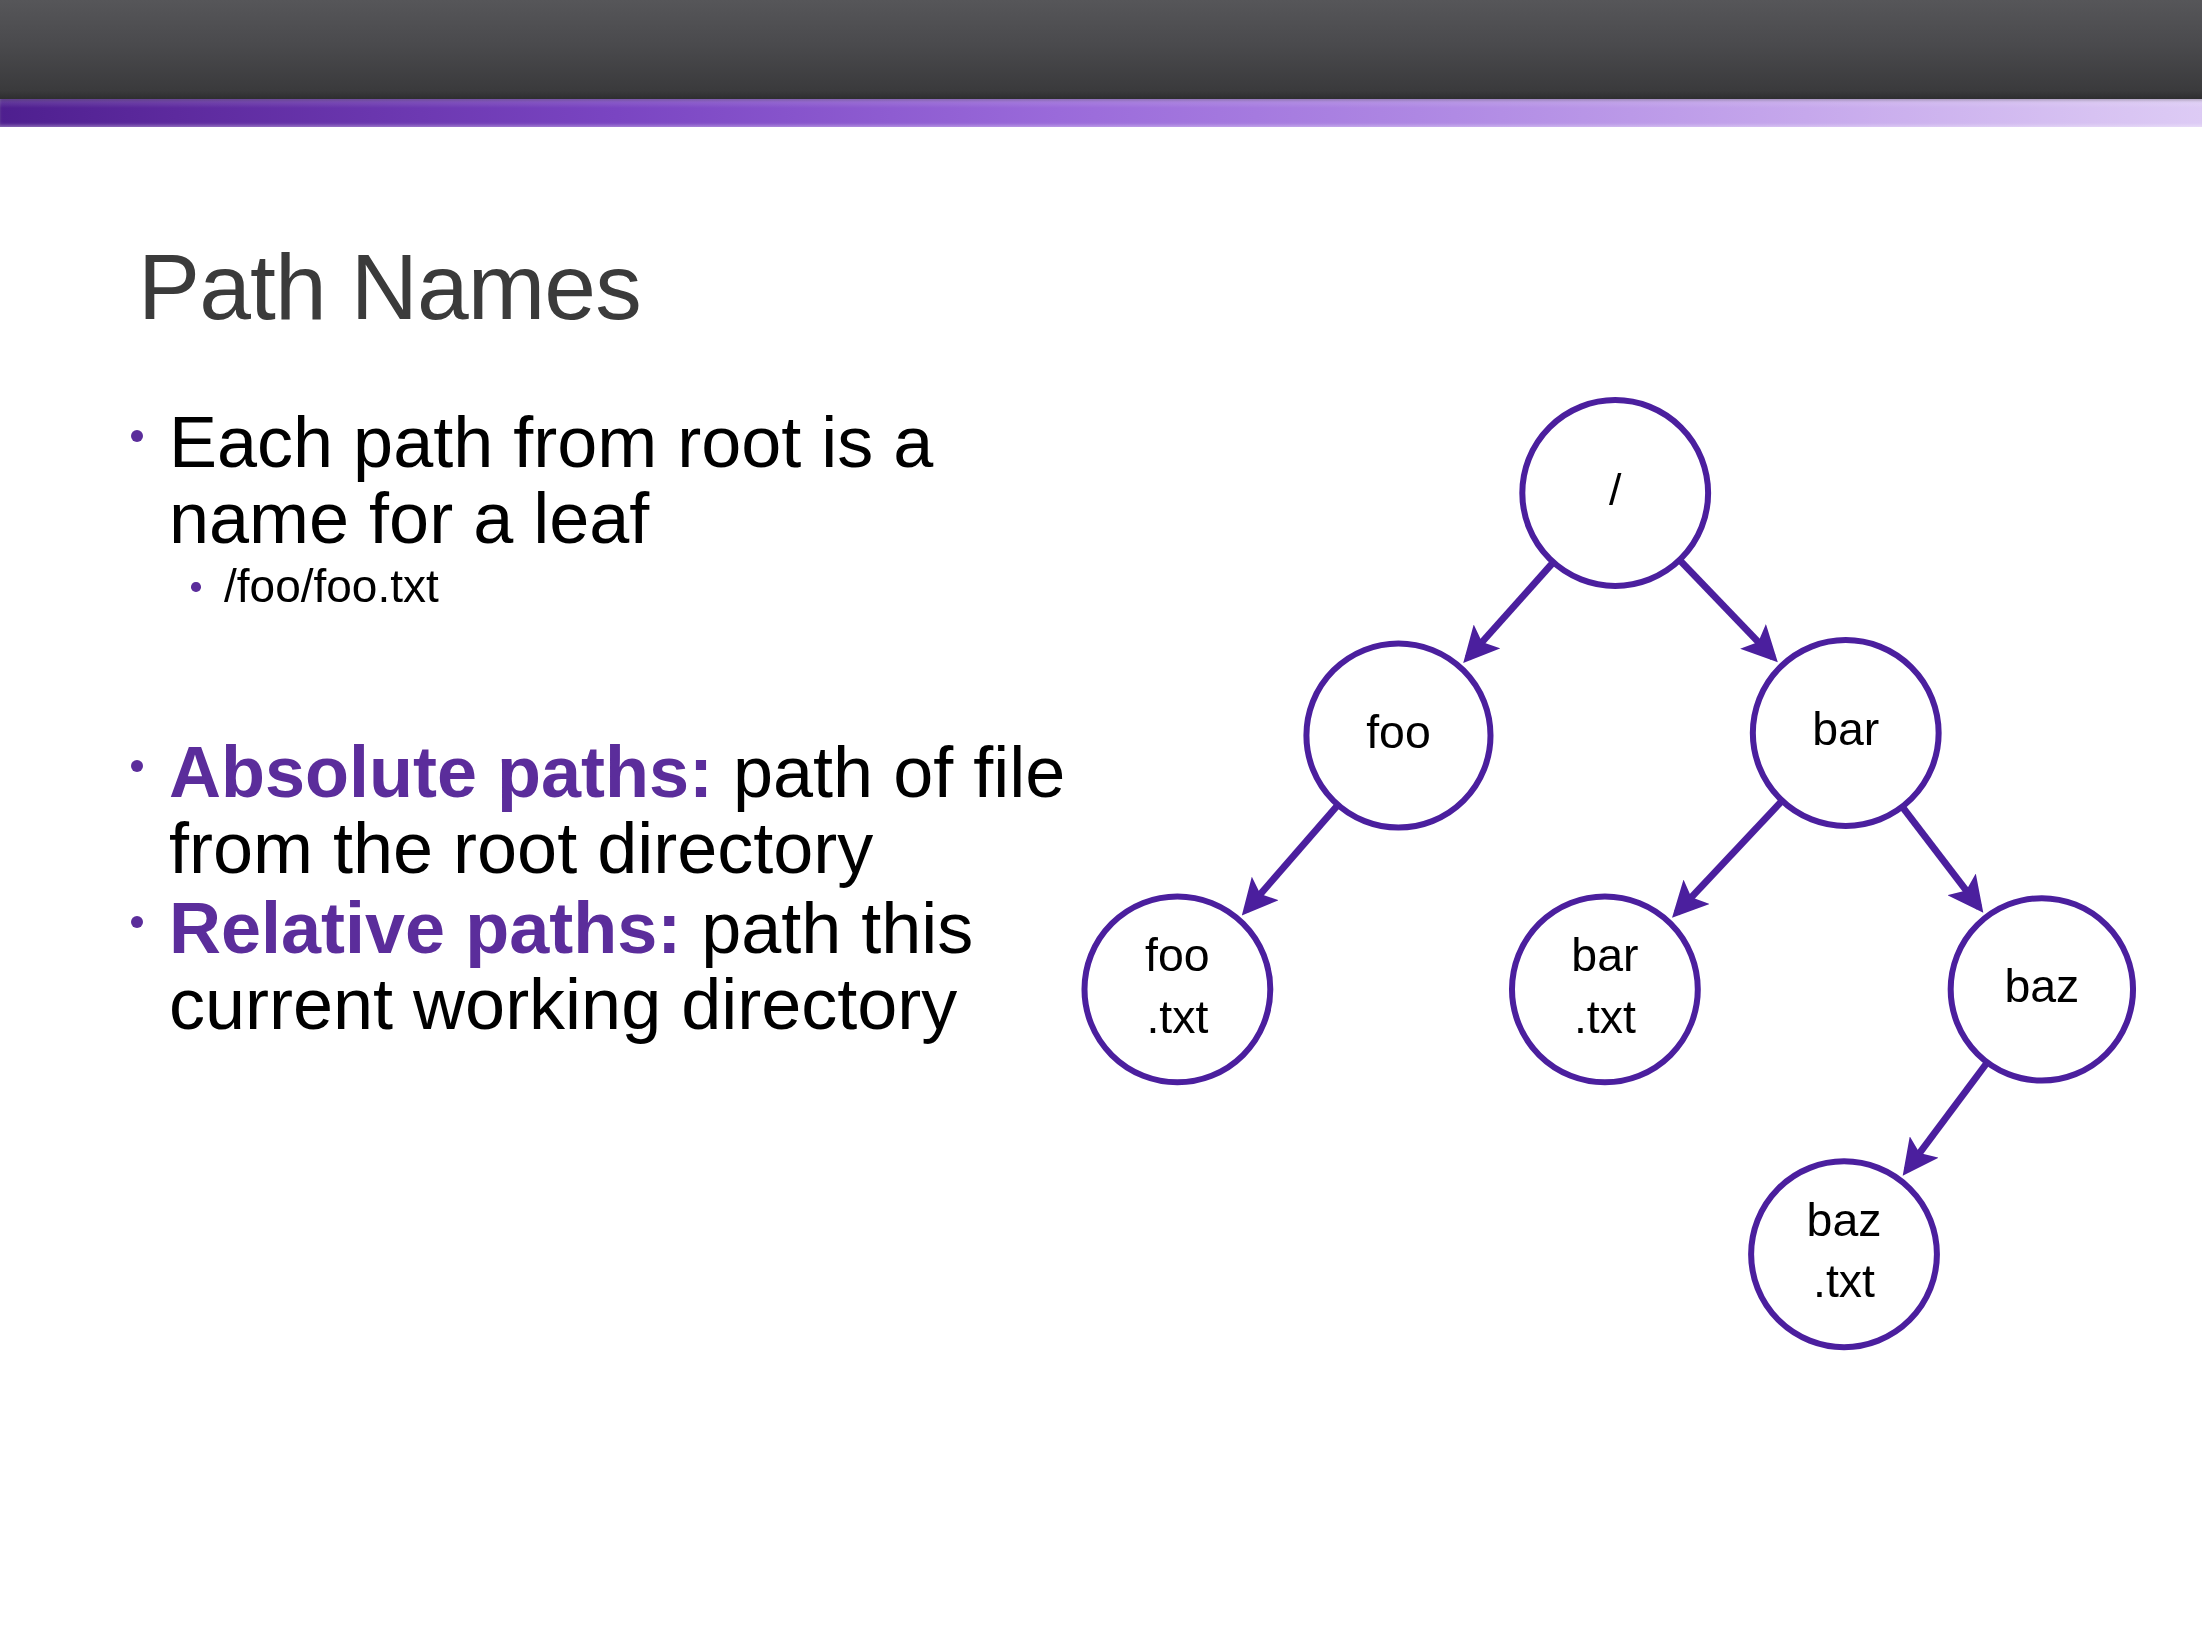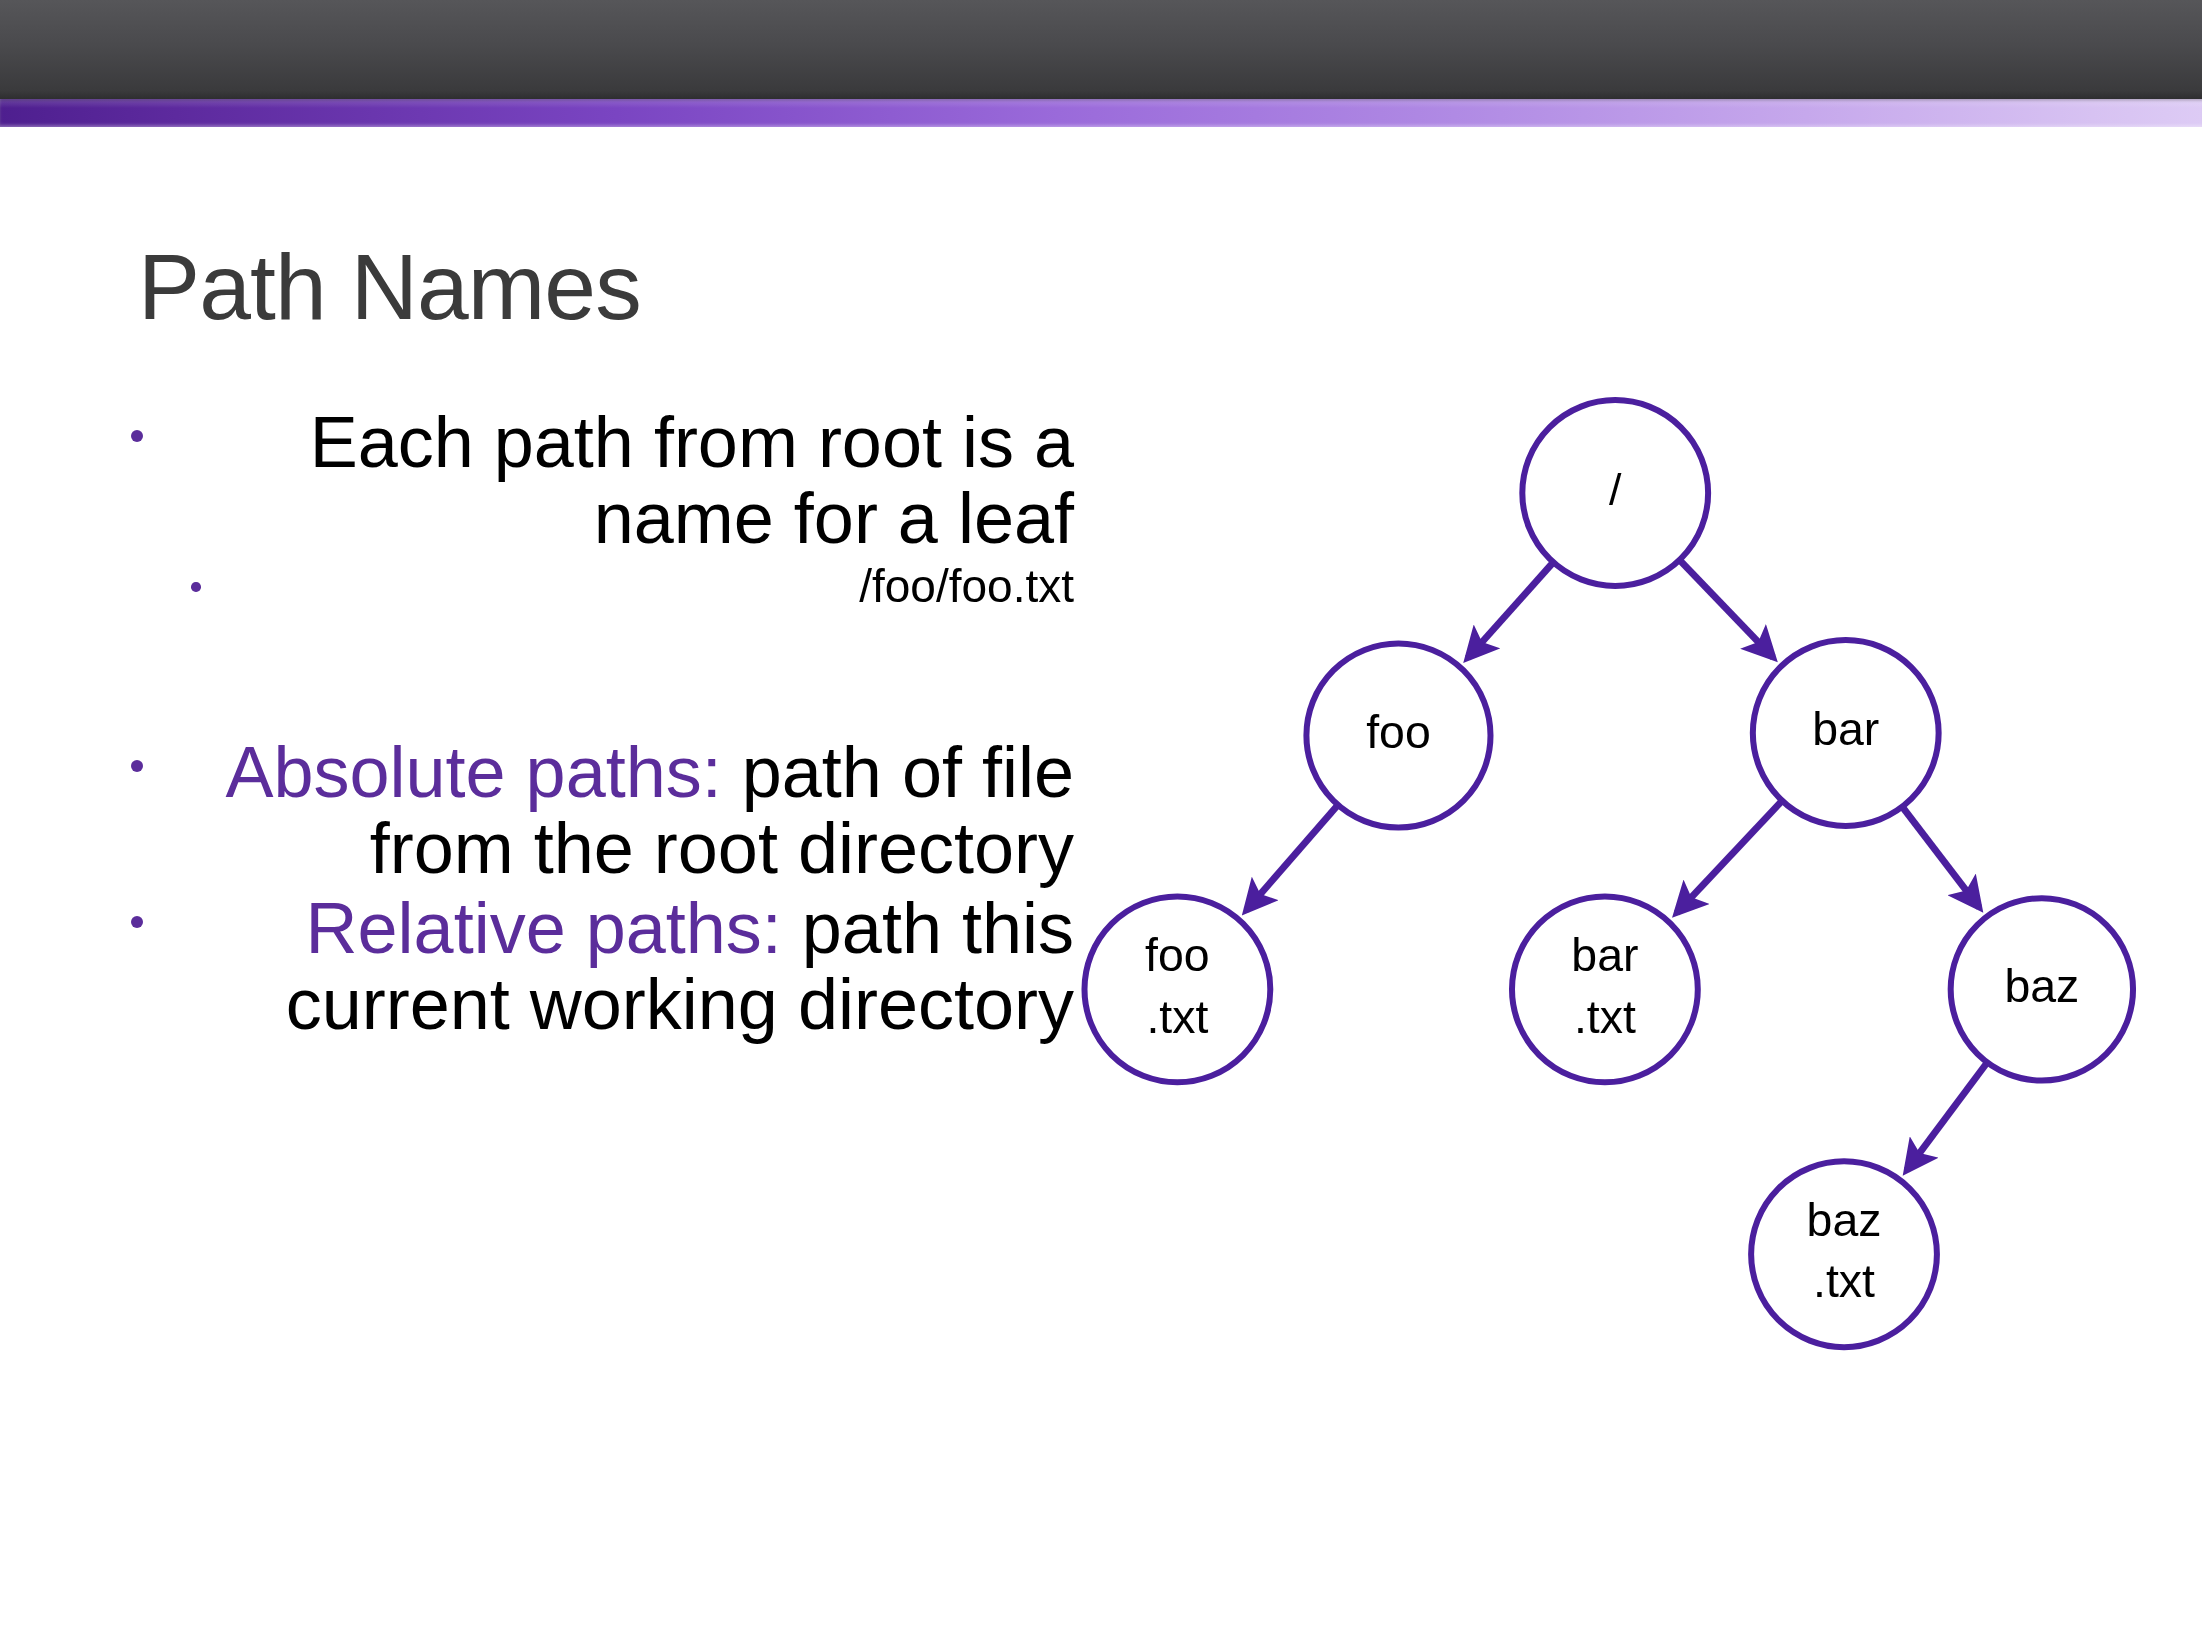--- a/index.html
+++ b/index.html
@@ -14,21 +14,20 @@
     position: relative;
     overflow: hidden;
     font-family: "Liberation Sans", sans-serif;
   }
 
   
   #slide-root {
     position: absolute;
     inset: 0;
     background: #ffffff;
-    text-align: right;
   }
 
   #header-band {
     position: absolute;
     left: 0;
     top: 0;
     width: 2203px;
     height: 99px;
     background: linear-gradient(to bottom, #565659 0%, #4a4a4d 45%, #3a3a3c 92%, #2e2e30 100%);
   }
@@ -117,21 +116,21 @@
     width: 9.5px;
     height: 9.5px;
     border-radius: 50%;
     background: #5b2d9b;
   }
 
   .spacer-sm { height: 53px; }
   .spacer-lg { height: 67px; }
 
   .lead {
-    font-weight: normal;
+    font-weight: bold;
     color: #5b2d9b;
   }
 
   
   #tree-figure {
     position: absolute;
     left: 1067px;
     top: 370px;
     width: 1136px;
     height: 1058px;

